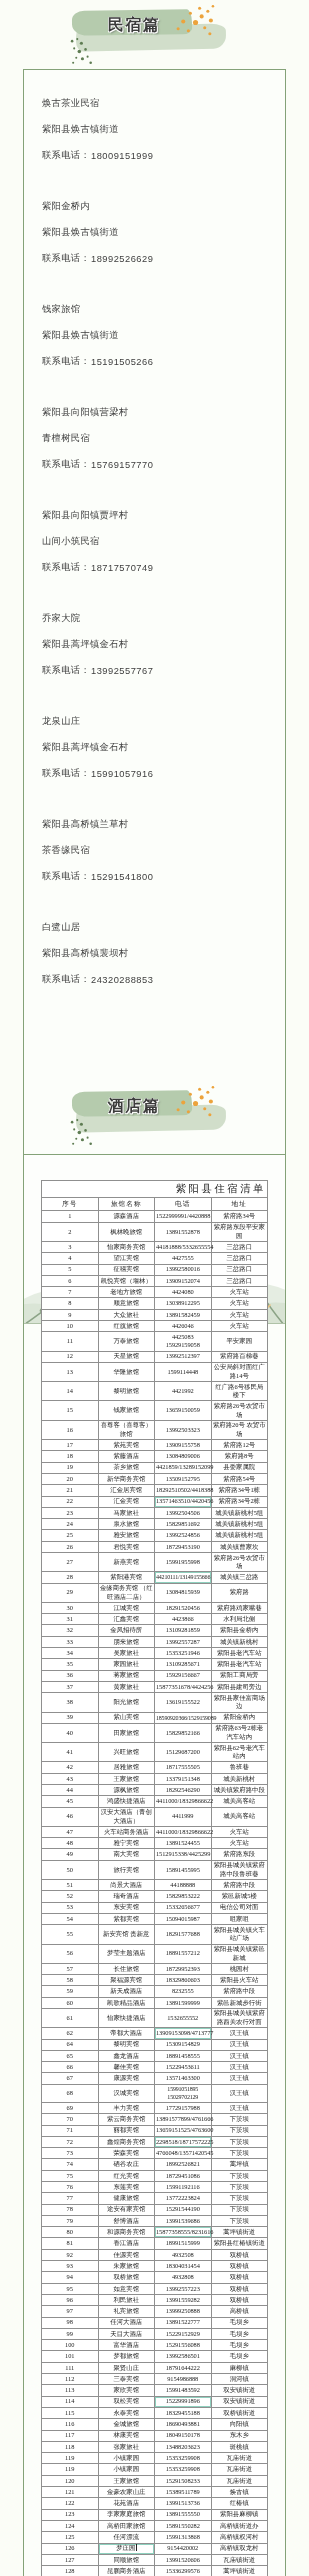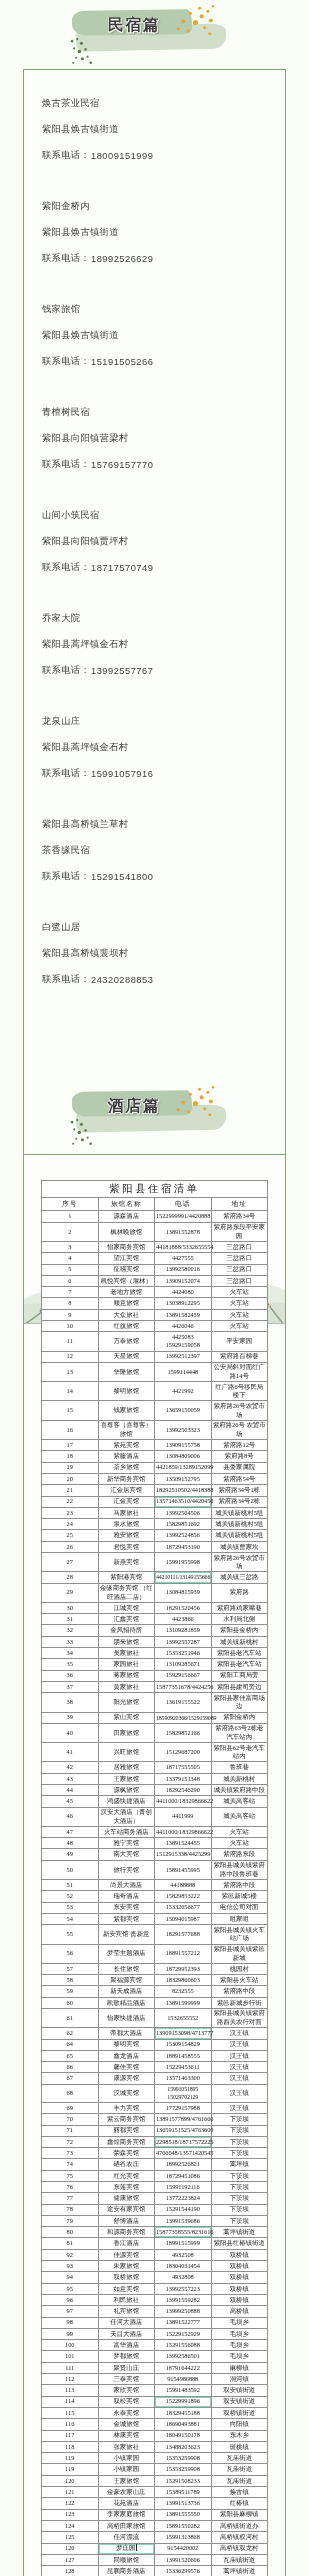--- a/index.html
+++ b/index.html
@@ -31,21 +31,21 @@
   .box.box2{top:1154px;height:1827px;}
   
   .homestay-list{position:absolute;left:18px;right:7.7px;top:20.6px;}
   .entry{height:103px;}
   .entry .line{height:26px;display:flex;align-items:center;font-size:9.3px;color:#3d3d3d;letter-spacing:0.3px;}
   .entry .p-num{margin-left:1px;letter-spacing:0.5px;}
   
   .hotel-table{border-collapse:collapse;background:#fff;margin:25px auto 0;table-layout:fixed;width:227px;
     font-family:"Liberation Serif","DejaVu Serif",serif;color:#1d1d1d;}
   .hotel-table th,.hotel-table td{border:0.5px solid #8f8f8f;box-sizing:border-box;}
-  .t-title{height:16.5px;font-size:10.3px;font-weight:400;letter-spacing:2.6px;text-align:center;}
+  .t-title{height:16.5px;font-size:10.3px;font-weight:400;letter-spacing:2.6px;text-align:right;}
   .t-head th{height:13.4px;font-size:6.7px;font-weight:400;letter-spacing:1px;text-align:center;}
   .hotel-table td{height:11.3px;font-size:6.4px;text-align:center;padding:0.5px 1px;line-height:1.35;}
   .c-no{width:23px;font-size:6.7px;}
   .c-name{width:70px;}
   .c-phone{width:69px;font-size:6.7px;white-space:nowrap;letter-spacing:-0.1px;}
   .c-phone.wrap{white-space:normal;}
   .c-phone.tight{font-size:6px;letter-spacing:-0.2px;}
   .c-addr{width:65px;}
   .hl{box-shadow:inset 0 0 0 1px #8fd0be;}
   .caret::after{content:"";display:inline-block;width:0.5px;height:7.2px;background:#222;margin-left:0.5px;vertical-align:-1px;}
@@ -179,31 +179,31 @@
   <div class="entry">
     <div class="line e-name">钱家旅馆</div>
     <div class="line e-addr">紫阳县焕古镇街道</div>
     <div class="line e-phone">
       <span class="p-label">联系电话：</span>
       <span class="p-num">15191505266</span>
     </div>
   </div>
 
   <div class="entry">
+    <div class="line e-addr">紫阳县向阳镇营梁村</div>
     <div class="line e-name">青檀树民宿</div>
-    <div class="line e-addr">紫阳县向阳镇营梁村</div>
     <div class="line e-phone">
       <span class="p-label">联系电话：</span>
       <span class="p-num">15769157770</span>
     </div>
   </div>
 
   <div class="entry">
+    <div class="line e-addr">紫阳县向阳镇贾坪村</div>
     <div class="line e-name">山间小筑民宿</div>
-    <div class="line e-addr">紫阳县向阳镇贾坪村</div>
     <div class="line e-phone">
       <span class="p-label">联系电话：</span>
       <span class="p-num">18717570749</span>
     </div>
   </div>
 
   <div class="entry">
     <div class="line e-name">乔家大院</div>
     <div class="line e-addr">紫阳县蒿坪镇金石村</div>
     <div class="line e-phone">

